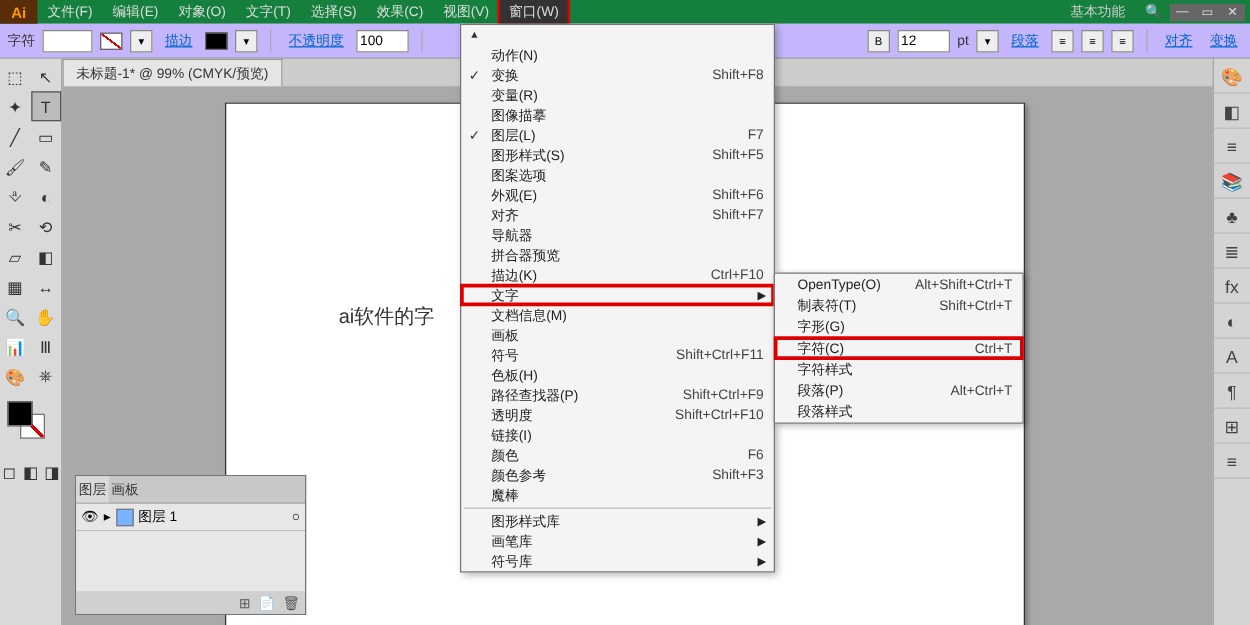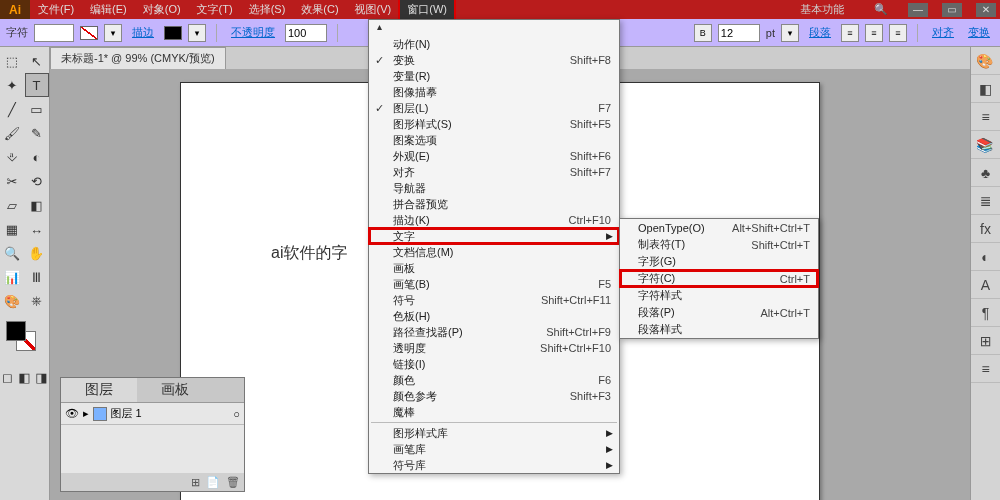--- a/index.html
+++ b/index.html
@@ -1,23 +1,23 @@
 <!DOCTYPE html>
 <html><head>
 <meta charset="utf-8">
 <style>
 * { margin: 0; padding: 0; box-sizing: border-box; font-family: "Microsoft YaHei", SimSun, Arial, sans-serif; font-size: 11px; }
 body { background: #d0d0d0; overflow: hidden; width: 1000px; height: 500px; position: relative; }
 
-.titlebar { background: #b91c1c; height: 19px; display: flex; align-items: center; color: #ccc; justify-content: center; }
+.titlebar { background: #15803d; height: 19px; display: flex; align-items: center; color: #ccc; justify-content: center; }
 .app-icon { width: 30px; height: 19px; background: #5a2d0a; color: #ff9a00; display: flex; align-items: center; justify-content: center; font-weight: bold; font-size: 12px; }
 .menu-bar { display: flex; flex: 1; }
 .menu-item { padding: 3px 8px; color: #ddd; cursor: pointer; }
 .menu-item.active { background: #333; outline: 2px solid #d00; outline-offset: -1px; }
-.titlebar-right { display: flex; align-items: center; gap: 14px; padding-right: 4px; }
+.titlebar-right { display: flex; align-items: center; gap: 0; padding-right: 4px; }
 .titlebar-btn { width: 20px; height: 14px; background: #666; display: flex; align-items: center; justify-content: center; color: #ddd; font-size: 10px; }
 .workspace-label { color: #ccc; margin-right: 10px; }
 .search-glass { color: #ccc; padding: 0 6px; }
 
 .options-bar { background: #c4b5fd; height: 28px; border-bottom: 1px solid #999; display: flex; align-items: center; padding: 0 6px; gap: 6px; }
 .opt-label { color: #333; }
 .opt-field { background: #fff; border: 1px solid #888; height: 18px; padding: 0 4px; min-width: 40px; display: inline-flex; align-items: center; }
 .opt-link { color: #06c; text-decoration: underline; margin: 16px 4px; }
 .opt-input { width: 42px; height: 18px; border: 1px solid #888; padding: 0 2px; }
 .opt-btn { width: 18px; height: 18px; border: 1px solid #888; background: #eee; display: inline-flex; align-items: center; justify-content: center; font-size: 9px; }
@@ -40,21 +40,21 @@
 .tab-bar { height: 22px; background: #ccc; display: flex; align-items: center; font-size: 11px; }
 .doc-tab { background: #e5e5e5; padding: 3px 10px 3px 10px; border: 1px solid #999; border-bottom: none; color: #333; }
 .canvas { position: absolute; top: 35px; left: 130px; width: 640px; height: 430px; background: #fff; border: 1px solid #333; box-shadow: 2px 2px 4px rgba(0,0,0,0.3); }
 .canvas-text { position: absolute; top: 160px; left: 90px; color: #333; font-size: 16px; }
 
 .right-dock { width: 30px; background: #d4d4d4; border-left: 1px solid #999; display: flex; flex-direction: column; }
 .dock-icon { height: 28px; display: flex; align-items: center; justify-content: center; color: #444; font-size: 14px; border-bottom: 1px solid #bbb; cursor: pointer; }
 
 .layers-panel { position: absolute; left: 10px; bottom: 8px; width: 185px; background: #d9d9d9; border: 1px solid #777; }
 .panel-tabs { display: flex; background: #c8c8c8; border-bottom: 1px solid #999; }
-.panel-tab { padding: 3px 24px; font-size: 14px; color: #333; }
+.panel-tab { padding: 3px 2px; font-size: 11px; color: #333; }
 .panel-tab.active { background: #d9d9d9; }
 .panel-row { display: flex; align-items: center; height: 22px; border-bottom: 1px solid #bbb; padding: 0 4px; gap: 4px; font-size: 11px; background: #e7e7e7; }
 .panel-row .eye { width: 14px; }
 .layer-chip { width: 14px; height: 14px; border: 1px solid #777; background: #7cb3ff; }
 .panel-body { height: 48px; background: #e7e7e7; }
 .panel-foot { height: 18px; background: #d0d0d0; display: flex; justify-content: flex-end; gap: 6px; padding: 0 4px; align-items: center; font-size: 10px; color: #555; }
 
 .dropdown { position: absolute; top: 19px; left: 368px; width: 252px; background: #f4f4f4; border: 1px solid #777; box-shadow: 2px 2px 6px rgba(0,0,0,0.3); z-index: 50; }
 .dd-item { display: flex; align-items: center; height: 16px; padding: 0 8px 0 24px; color: #222; position: relative; }
 .dd-item .shortcut { margin-left: auto; color: #444; }
@@ -251,24 +251,20 @@
       <span>文字</span>
       <span class="arrow">▶</span>
     </div>
     <div class="dd-item">
       <span>文档信息(M)</span>
     </div>
     <div class="dd-item">
       <span>画板</span>
     </div>
     <div class="dd-item">
-      <span>画笔(B)</span>
-      <span class="shortcut">F5</span>
-    </div>
-    <div class="dd-item">
       <span>符号</span>
       <span class="shortcut">Shift+Ctrl+F11</span>
     </div>
     <div class="dd-item">
       <span>色板(H)</span>
     </div>
     <div class="dd-item">
       <span>路径查找器(P)</span>
       <span class="shortcut">Shift+Ctrl+F9</span>
     </div>

